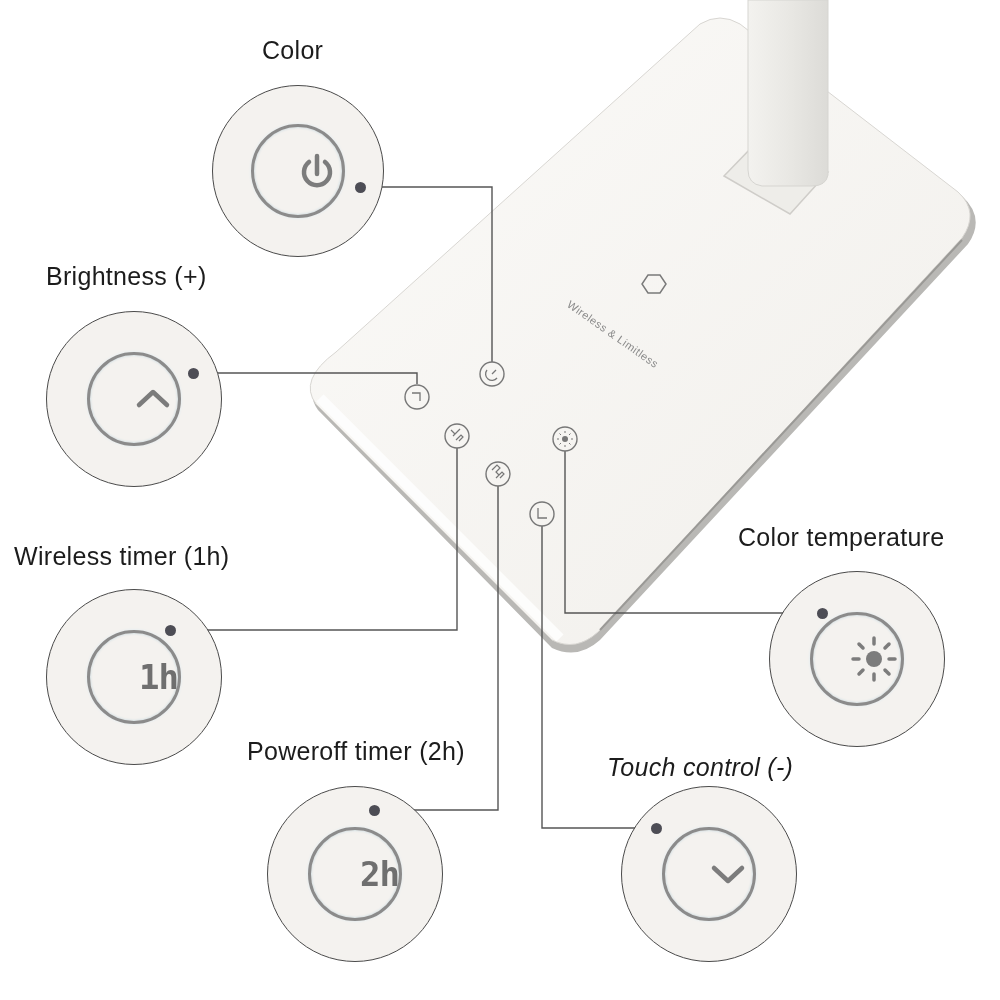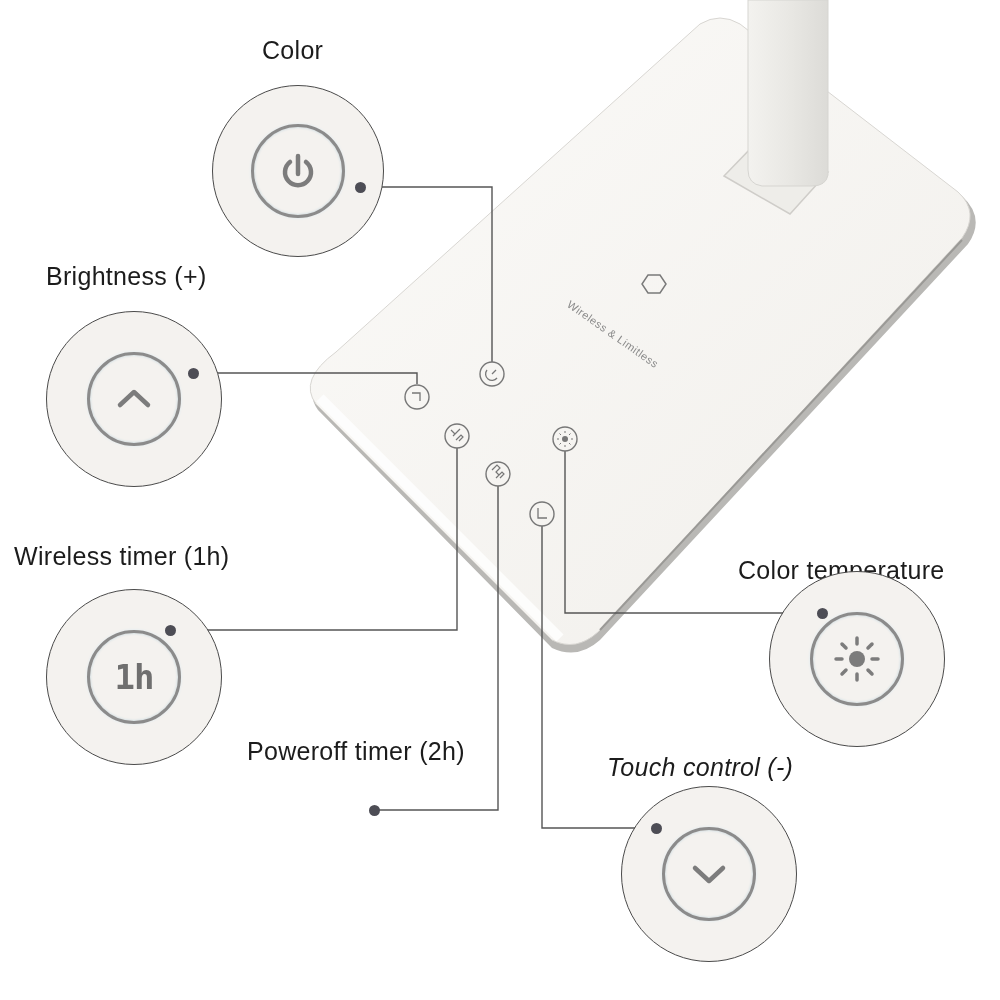--- a/index.html
+++ b/index.html
@@ -5,21 +5,21 @@
   html, body { margin:0; padding:0; background:#ffffff; }
   body { width:1000px; height:1000px; position:relative; overflow:hidden;
          font-family:"Liberation Sans", "DejaVu Sans", sans-serif; color:#1a1a1a; }
   .stage { position:absolute; left:0; top:0; width:1000px; height:1000px; }
   .label { position:absolute; font-size:25px; letter-spacing:0.3px; white-space:nowrap; color:#1c1c1c; }
   .callout { position:absolute; border-radius:50%; background:#f4f2ef;
              border:1.5px solid #4a4a4a; box-sizing:border-box; }
   .inner { position:absolute; left:50%; top:50%; width:94px; height:94px; margin:-47px 0 0 -47px;
            border-radius:50%; border:3.5px solid #8b8b8b; box-sizing:border-box;
            box-shadow: 0 0 2px 1px #e8eef0, inset 0 0 2px 1px #d9e3e6;
-           display:flex; align-items:center; justify-content:center; }
+           display:flex; align-items:center; justify-content:flex-end; }
   .inner svg { display:block; }
   .inner-text { font-family:"DejaVu Sans Mono", monospace; font-size:34px; color:#6f6f6f; font-weight:bold; letter-spacing:-1px; }
   .dot { position:absolute; width:11px; height:11px; border-radius:50%; background:#4d4d55; margin:-5.5px 0 0 -5.5px; }
 </style>
 </head>
 <body>
 
 <div class="stage">
 
   <svg width="1000" height="1000" viewBox="0 0 1000 1000" style="position:absolute;left:0;top:0;">
@@ -112,23 +112,28 @@
 
   <div class="label" style="left:14px; top:542px;">Wireless timer (1h)</div>
   <div class="callout" style="left:46px; top:589px; width:176px; height:176px;">
     <div class="inner">
       <span class="inner-text">1h</span>
     </div>
   </div>
   <div class="dot" style="left:170px; top:630px;"></div>
 
   <div class="label" style="left:247px; top:737px;">Poweroff timer (2h)</div>
+  <div class="callout" style="left:267px; top:786px; width:176px; height:176px;">
+    <div class="inner">
+      <span class="inner-text">2h</span>
+    </div>
+  </div>
   <div class="dot" style="left:374px; top:810px;"></div>
 
-  <div class="label" style="left:738px; top:523px;margin-top:33px;">Color temperature</div>
+  <div class="label" style="left:738px; top:523px;">Color temperature</div>
   <div class="callout" style="left:769px; top:571px; width:176px; height:176px;">
     <div class="inner">
       <svg width="54" height="54" viewBox="0 0 54 54">
         <circle cx="27" cy="27" r="8" fill="#7c7c7c"></circle>
         <g stroke="#7c7c7c" stroke-width="3.5" stroke-linecap="round">
           <line x1="27" y1="6" x2="27" y2="12"></line>
           <line x1="27" y1="42" x2="27" y2="48"></line>
           <line x1="6" y1="27" x2="12" y2="27"></line>
           <line x1="42" y1="27" x2="48" y2="27"></line>
           <line x1="12" y1="12" x2="16" y2="16"></line>

